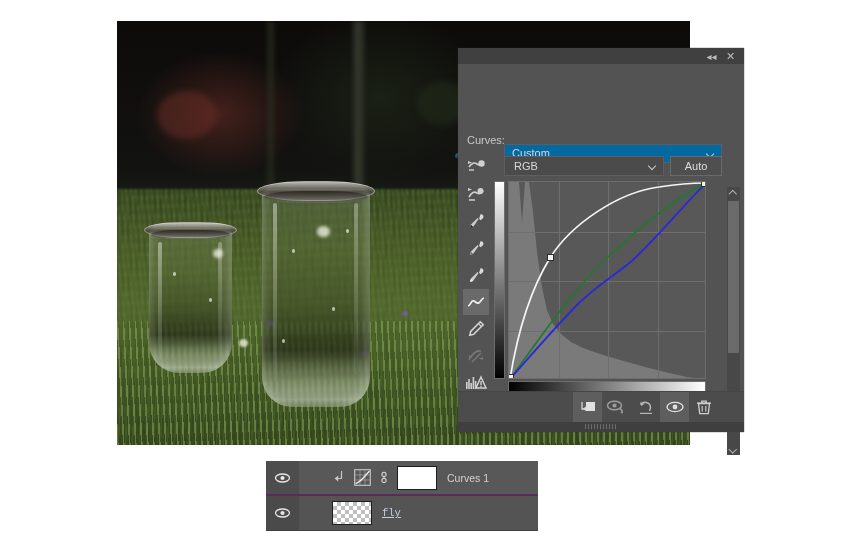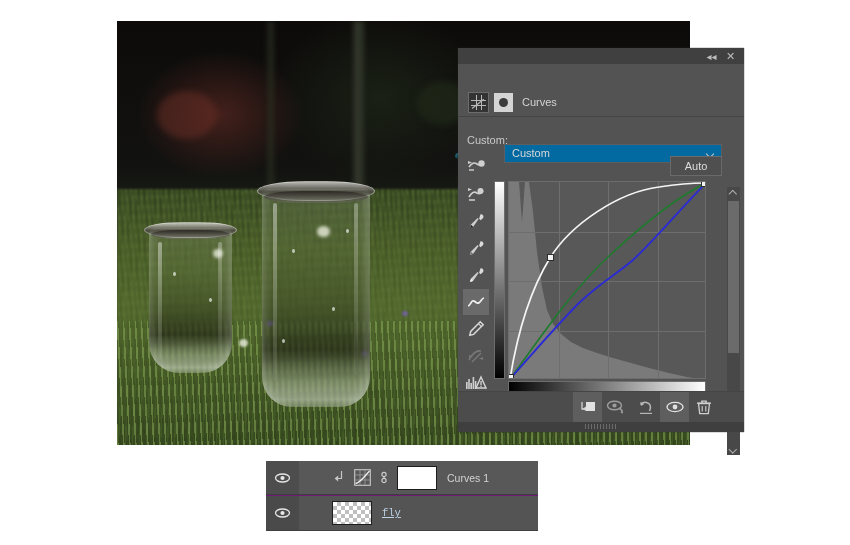--- a/index.html
+++ b/index.html
@@ -308,51 +308,40 @@
   </div>
 
   <div id="props">
 
     <div id="props-topbar">
       <div id="collapse-btn" class="win-btn">◂◂</div>
       <div id="close-btn" class="win-btn">✕</div>
     </div>
 
 
-    <div id="props-head">
-      <div id="curves-grid-icon">
-        <div class="g">
-          <i style="left:0;top:5px;width:100%;height:1px;"></i>
-          <i style="left:0;top:10px;width:100%;height:1px;"></i>
-          <i style="left:5px;top:0;width:1px;height:100%;"></i>
-          <i style="left:10px;top:0;width:1px;height:100%;"></i>
-          <i style="left:1px;top:13px;width:15px;height:1px;transform:rotate(-38deg);transform-origin:left;"></i>
-        </div>
-      </div>
-      <div id="mask-thumb">
-          <div class="dot"></div>
-        </div>
-      <div id="curves-title">Curves</div>
-    </div>
 
     <div id="props-body">
 
-      <div id="preset-label">Custom:</div>
+      <div id="preset-label">Curves:</div>
       <div id="preset-select">
         <span>Custom</span>
         <span class="caret"></span>
       </div>
 
       <div id="channel-target-icon">
         <svg width="20" height="20" viewBox="0 0 20 20">
           <path d="M3 12 q4 -6 8 -3 q3 2 5 -1" stroke="#d0d0d0" stroke-width="1.6" fill="none"></path>
           <circle cx="15.5" cy="8.5" r="3.2" fill="#d0d0d0"></circle>
           <path d="M2 6 l4 1.5 l-4 1.5 z" fill="#d0d0d0"></path>
           <path d="M3 15 l5 0" stroke="#d0d0d0" stroke-width="1.4"></path>
         </svg>
+      </div>
+      <div id="channel-select">
+        <span>RGB</span>
+        <span class="caret"></span>
       </div>
       <div id="auto-btn">Auto</div>
 
       <div id="tool-strip">
         <div class="tool" style="top:0;">
           <svg width="20" height="20" viewBox="0 0 20 20">
             <path d="M3 13 q4 -7 8 -4 q3 2 6 -2" stroke="#d0d0d0" stroke-width="1.6" fill="none"></path>
             <circle cx="14.5" cy="7" r="3" fill="#d0d0d0"></circle>
             <path d="M2 4 l4 1.5 l-4 1.5 z" fill="#d0d0d0"></path>
             <path d="M3 16 l6 0" stroke="#d0d0d0" stroke-width="1.5"></path>

